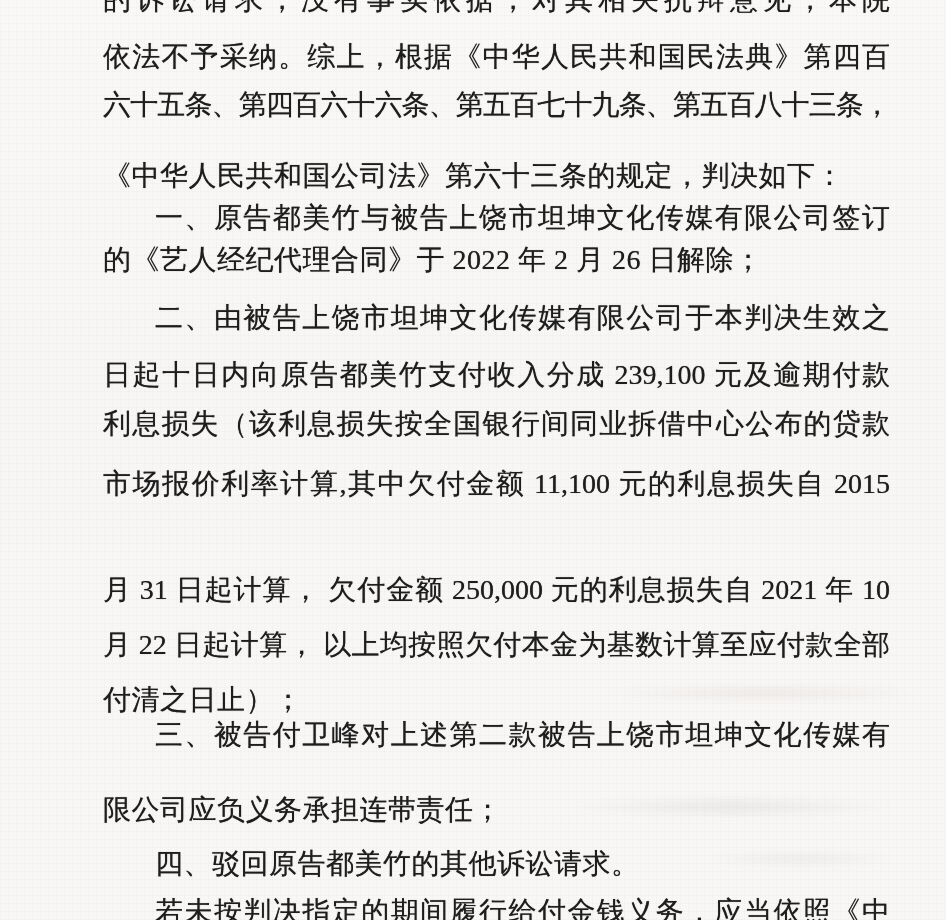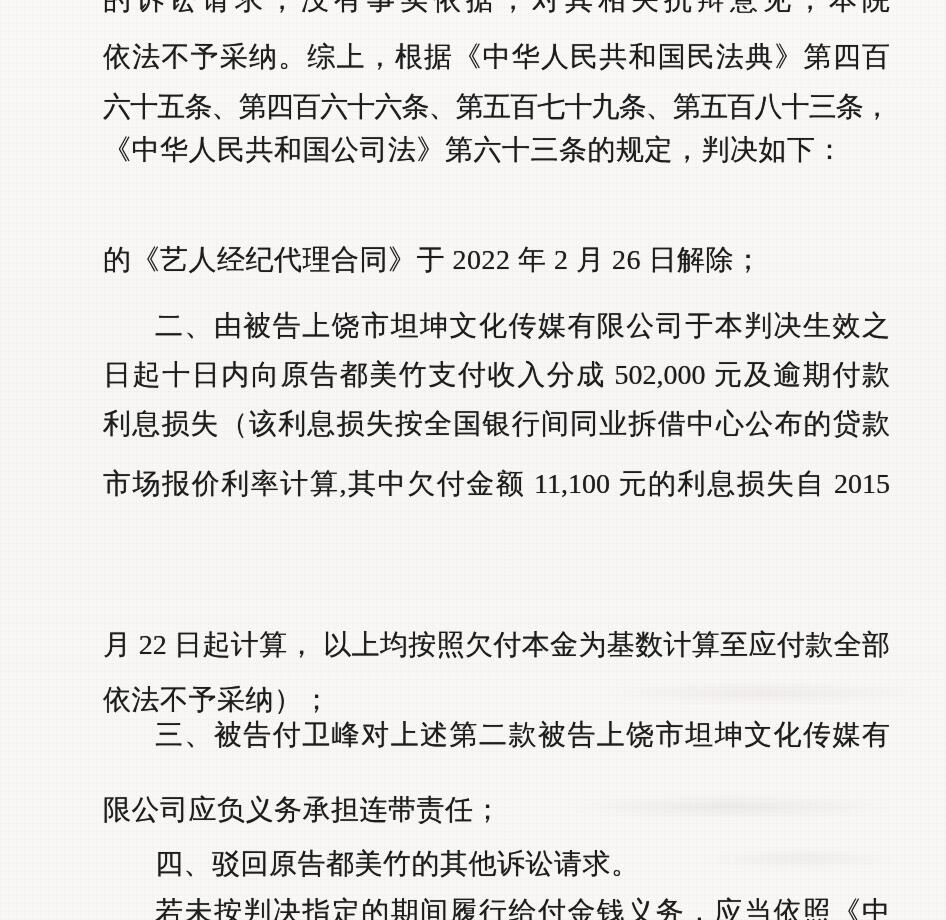--- a/index.html
+++ b/index.html
@@ -49,21 +49,21 @@
     text-shadow: 0 0 0.7px rgba(25,25,25,0.75);
     letter-spacing: 0.5px;
   }
   .just {
     white-space: normal;
     text-align: justify;
     text-align-last: justify;
     letter-spacing: 0;
   }
   .ind { text-indent: 52px; }
-  .tight { letter-spacing: -1px; }
+  .tight { letter-spacing: -1px; font-family: Liberation Mono, monospace; }
   
   .smudge {
     position: absolute;
     border-radius: 10px;
     filter: blur(3px);
     pointer-events: none;
   }
   .s1 { left: 600px; top: 684px; width: 330px; height: 18px;
         background: radial-gradient(ellipse at center, rgba(170,135,135,0.12), rgba(170,135,135,0) 70%); }
   .s2 { left: 560px; top: 796px; width: 340px; height: 22px;
@@ -74,28 +74,30 @@
 </head>
 <body>
 
 <div class="page">
   <div class="texture"></div>
 
   <div class="textblock">
     <div class="line just" style="top:-20px">的诉讼请求，没有事实依据，对其相关抗辩意见，本院</div>
     <div class="line just" style="top:37px">依法不予采纳。综上，根据《中华人民共和国民法典》第四百</div>
     <div class="line just tight" style="top:87px">六十五条、第四百六十六条、第五百七十九条、第五百八十三条，</div>
-    <div class="line" style="top:130px">《中华人民共和国公司法》第六十三条的规定，判决如下：</div>
+    <div class="line" style="top:156px">《中华人民共和国公司法》第六十三条的规定，判决如下：</div>
+    <div class="line just ind" style="top:198px">一、原告都美竹与被告上饶市坦坤文化传媒有限公司签订</div>
     <div class="line" style="top:240px">的《艺人经纪代理合同》于 2022 年 2 月 26 日解除；</div>
-    <div class="line just ind" style="top:306px">二、由被告上饶市坦坤文化传媒有限公司于本判决生效之</div>
-    <div class="line just" style="top:355px">日起十日内向原告都美竹支付收入分成 502,000 元及逾期付款</div>
+    <div class="line just ind" style="top:298px">二、由被告上饶市坦坤文化传媒有限公司于本判决生效之</div>
+    <div class="line just" style="top:355px">日起十日内向原告都美竹支付收入分成 239,100 元及逾期付款</div>
     <div class="line just" style="top:404px">利息损失（该利息损失按全国银行间同业拆借中心公布的贷款</div>
     <div class="line just" style="top:464px">市场报价利率计算,其中欠付金额 11,100 元的利息损失自 2015</div>
+    <div class="line just" style="top:570px">月 31 日起计算， 欠付金额 250,000 元的利息损失自 2021 年 10</div>
     <div class="line just" style="top:625px">月 22 日起计算， 以上均按照欠付本金为基数计算至应付款全部</div>
-    <div class="line" style="top:680px">依法不予采纳）；</div>
+    <div class="line" style="top:680px">付清之日止）；</div>
     <div class="line just ind" style="top:715px">三、被告付卫峰对上述第二款被告上饶市坦坤文化传媒有</div>
     <div class="line ind" style="top:844px">四、驳回原告都美竹的其他诉讼请求。</div>
     <div class="line" style="top:790px">限公司应负义务承担连带责任；</div>
     <div class="line just ind" style="top:892px">若未按判决指定的期间履行给付金钱义务，应当依照《中</div>
   </div>
 
   <div class="smudge s1"></div>
   <div class="smudge s2"></div>
   <div class="smudge s3"></div>
 </div>

